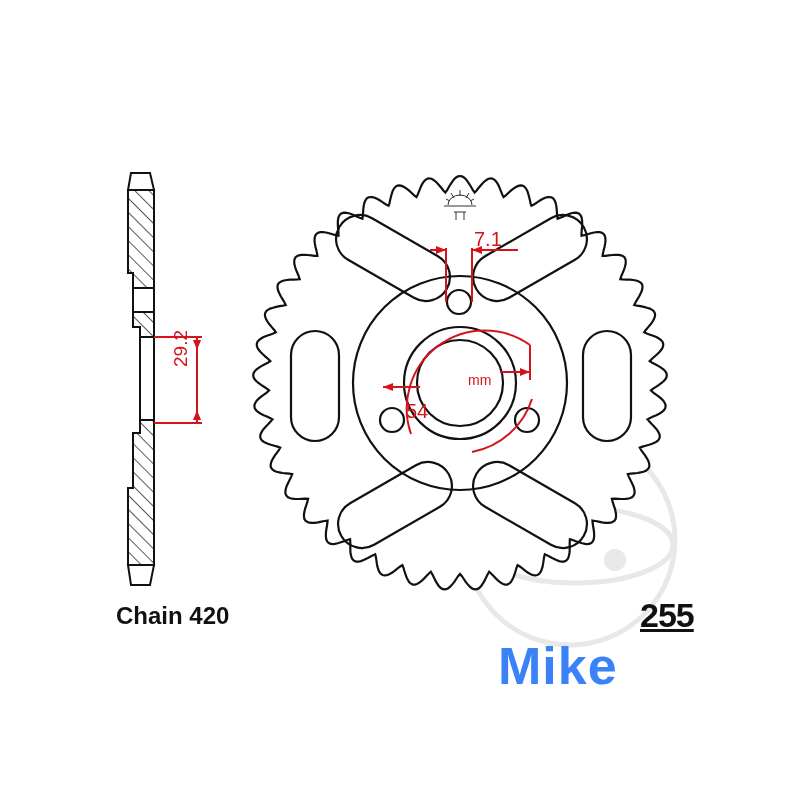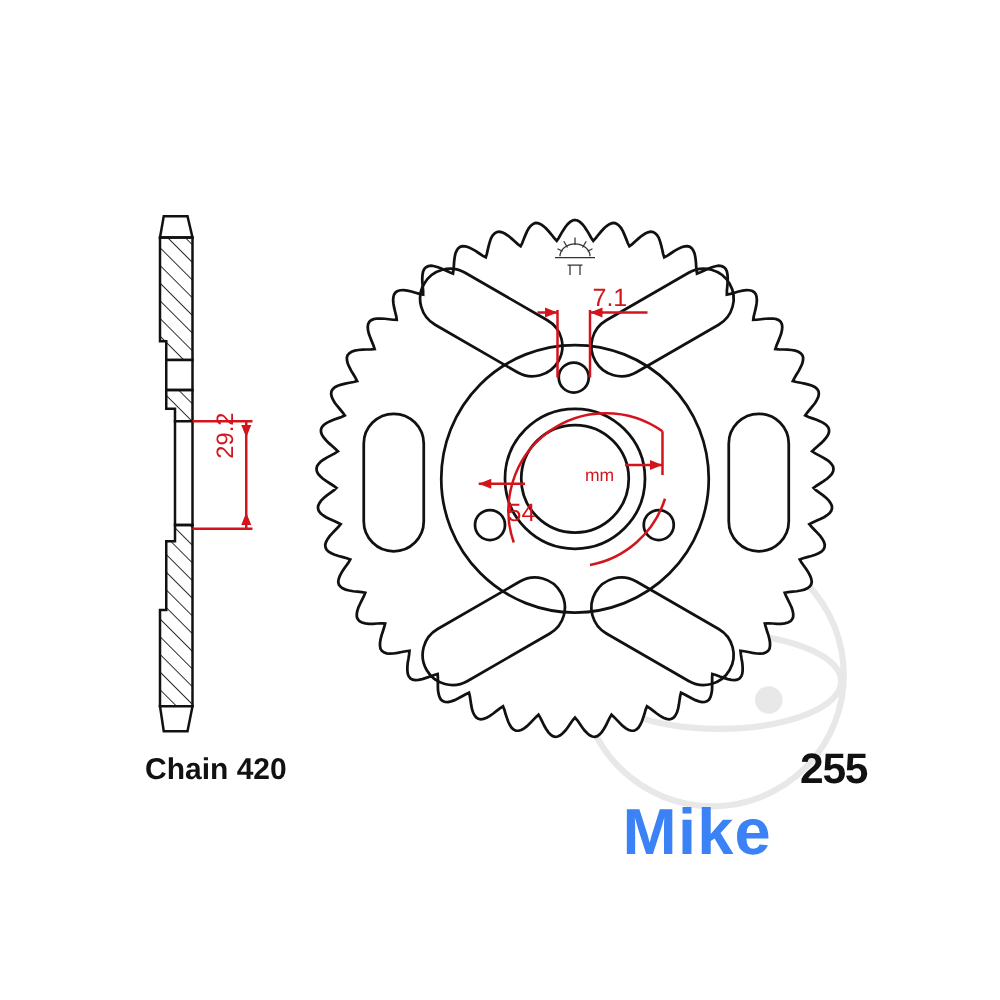--- a/index.html
+++ b/index.html
@@ -1,20 +1,20 @@
 <!DOCTYPE html>
 <html><head>
 <meta charset="utf-8">
 <style>
   html, body { margin:0; padding:0; background:#ffffff; }
   body { width:800px; height:800px; position:relative; overflow:hidden; font-family:"Liberation Sans", sans-serif; }
   svg { position:absolute; left:0; top:0; }
   .lbl { position:absolute; font-family:"Liberation Sans", sans-serif; font-weight:bold; color:#111;margin-left:10px; }
   .chain { left:106px; top:602px; font-size:24px; }
-  .part { left:630px; top:596px; font-size:34px; letter-spacing:-1px; }
+  .part { left:630px; top:596px; font-size:34px; letter-spacing:-1px;text-decoration:underline; }
   .wm { position:absolute; left:498px; top:636px; font-size:52px; font-weight:bold; color:#3b82f6; letter-spacing:1px; }
   .dim { position:absolute; color:#d4141c; font-family:"Liberation Sans", sans-serif; }
 </style>
 </head>
 <body>
 
 <svg width="800" height="800" viewBox="0 0 800 800">
   <defs>
     <pattern id="hatch" patternUnits="userSpaceOnUse" width="10" height="10" patternTransform="rotate(-45)">
       <line x1="0" y1="0" x2="0" y2="10" stroke="#111" stroke-width="1.4"></line>

